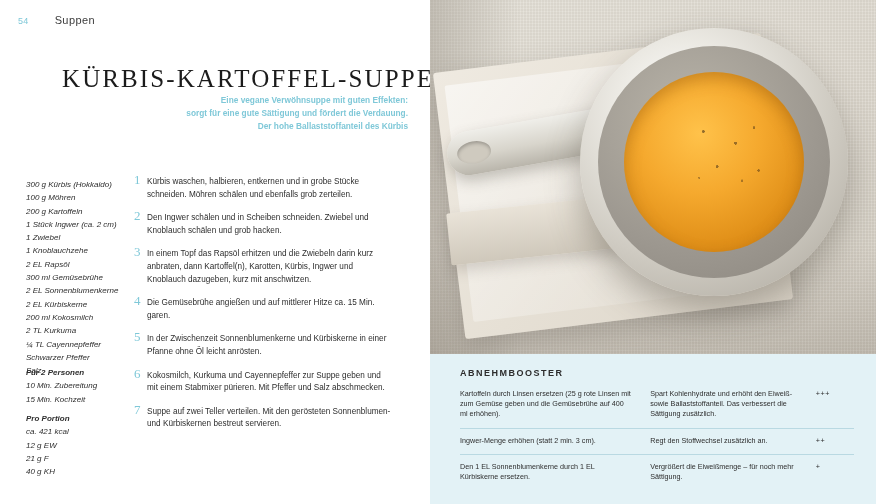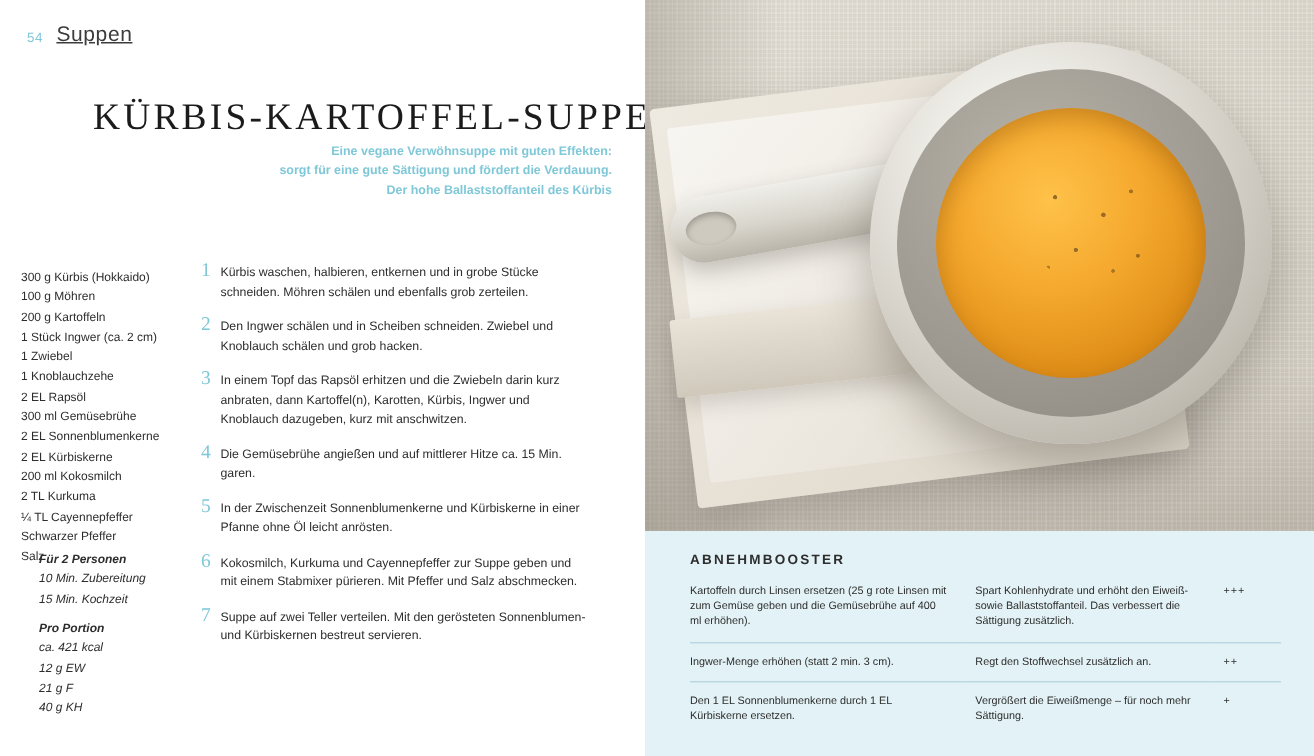--- a/index.html
+++ b/index.html
@@ -21,32 +21,31 @@
     background: #ffffff;
   }
 
   
   .page-header {
     position: absolute;
     top: 14px;
     left: 18px;
     display: flex;
     align-items: flex-end;
-    gap: 9px;
+    gap: 26px;
   }
   .folio {
     font-size: 9px;
     color: #7fc8d8;
     letter-spacing: 0.3px;
   }
   .chapter {
-    font-size: 14px;
+    font-size: 11px;
     color: #3c3c3c;
     letter-spacing: 0.4px;
-    text-decoration: underline;
   }
 
   
   .recipe-title {
     position: absolute;
     top: 48px;
     left: 62px;
     font-family: "Liberation Serif", serif;
     font-size: 25px;
     letter-spacing: 2.1px;
@@ -66,22 +65,23 @@
     font-size: 8.3px;
     line-height: 13.2px;
     font-weight: bold;
   }
   .intro div { white-space: nowrap; }
 
   
   .ingredients {
     position: absolute;
     top: 178px;
-    left: 14px;
+    left: 26px;
     width: 108px;
+    font-style: italic;
     font-size: 8px;
     line-height: 13.3px;
     color: #2d2d2d;
   }
   .block-title {
     font-weight: bold;
     font-size: 8px;
     color: #2d2d2d;
   }
   .serves {

